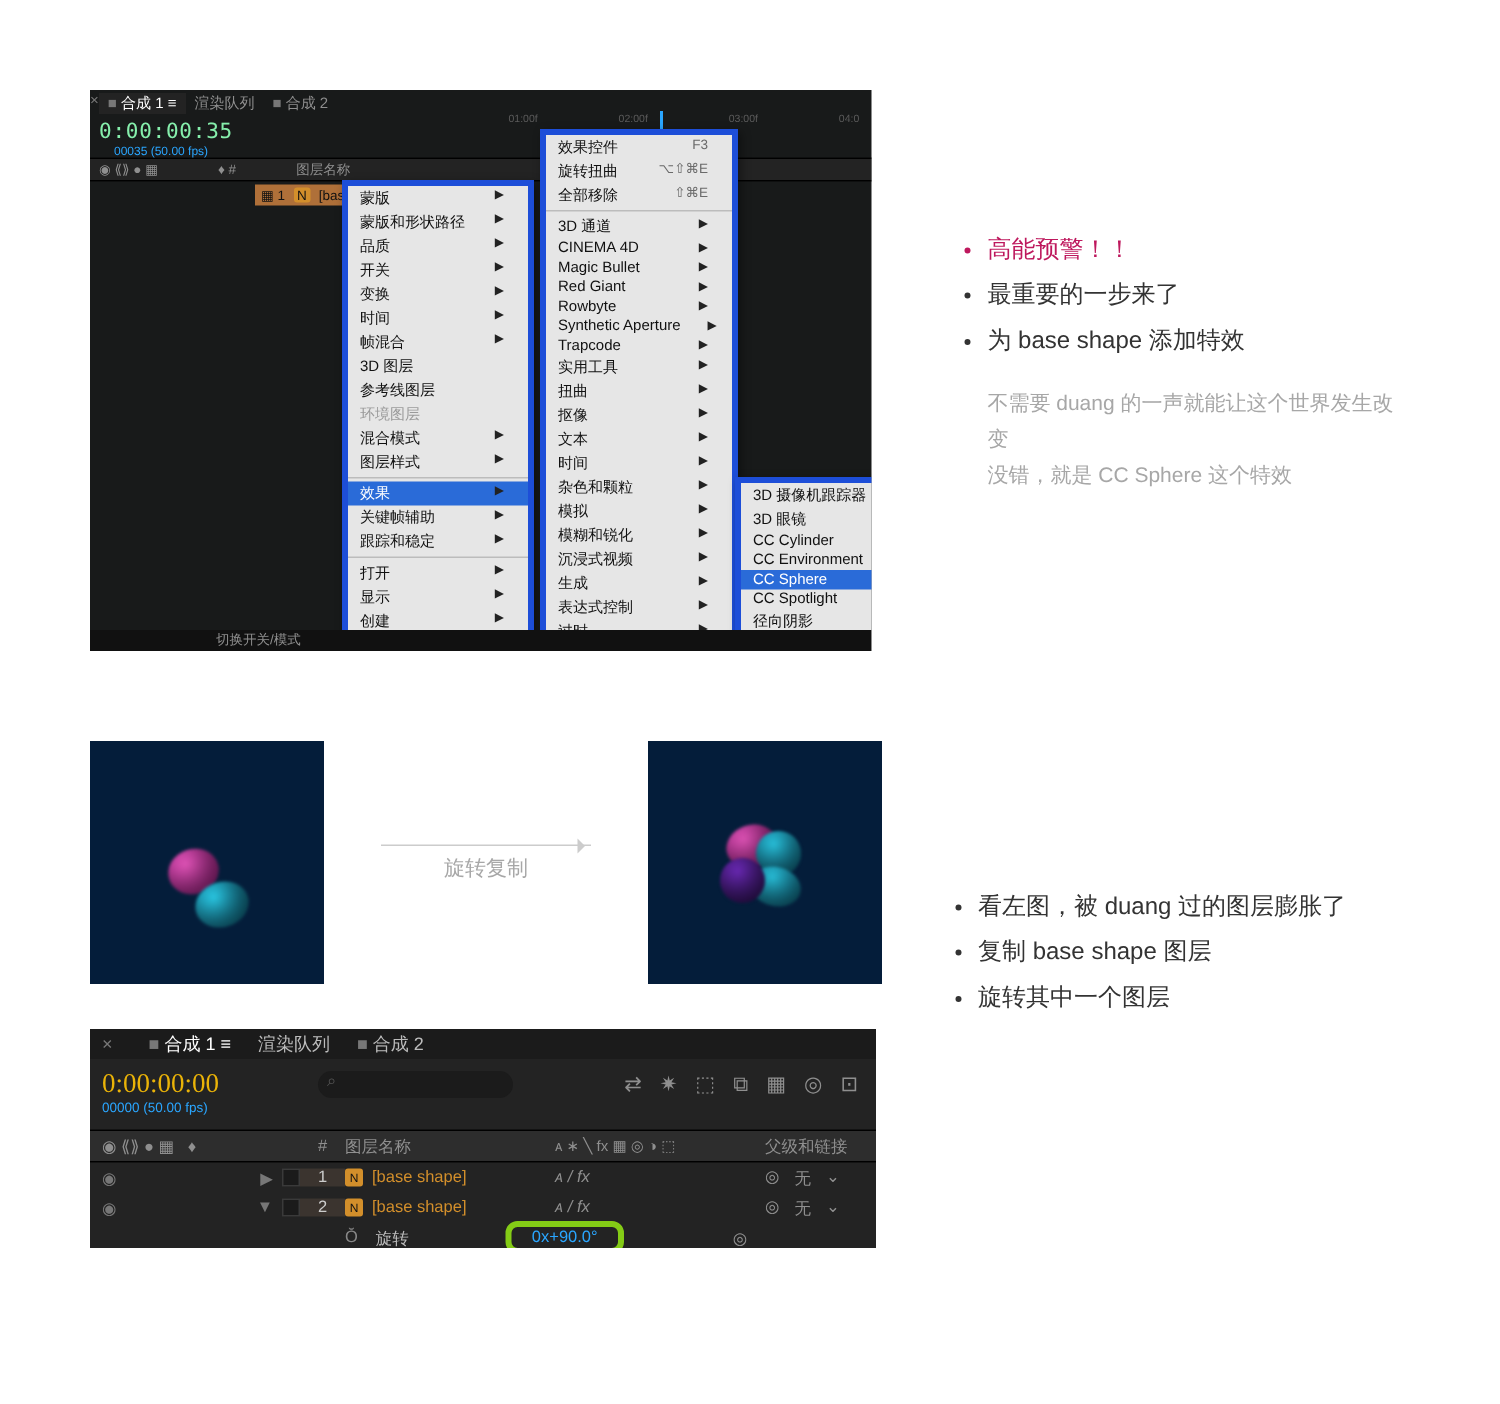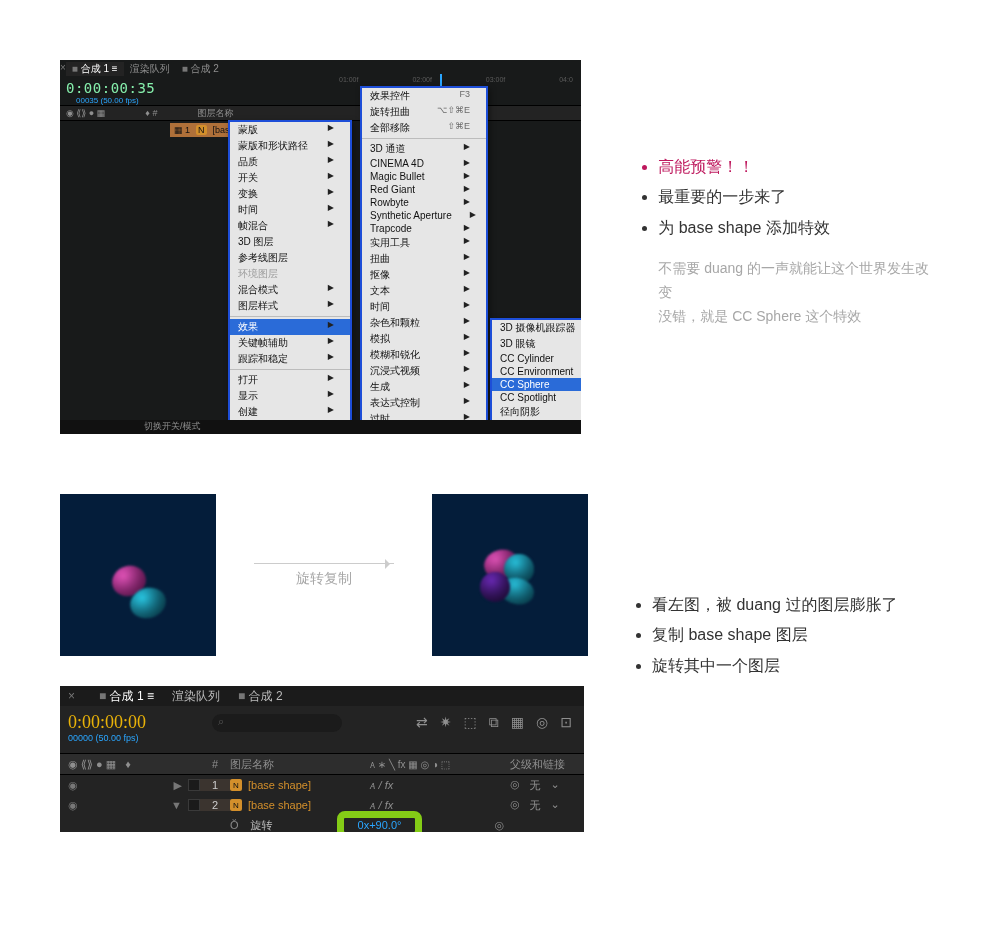--- a/index.html
+++ b/index.html
@@ -37,21 +37,21 @@
     display:flex;align-items:center;height:14px;padding-left:4px;font-size:9px;
     background:#af7039;color:#111;margin:2px 4px 0 110px;width:154px;gap:6px;
   }
   .ae1 .plh{
     position:absolute;left:380px;top:14px;width:2px;height:44px;background:#2aa6ff;
   }
   .ae1 .ruler{position:absolute;left:275px;top:16px;right:4px;height:12px;font-size:7px;color:#5b5b5b;display:flex;justify-content:space-between;padding:0 4px}
   
   .menu{
     position:absolute;background:#e6e6e6;color:#111;font-size:10px;
-    border:2px solid #1d4ed8;
+    border:4px solid #1d4ed8;
     box-shadow:2px 2px 6px rgba(0,0,0,.4);
   }
   .menu .mi{
     padding:1px 16px 1px 8px;white-space:nowrap;display:flex;justify-content:space-between;gap:18px;
   }
   .menu .mi.ar::after{content:"▶";font-size:8px;color:#222}
   .menu .mi.sel{background:#2a6bd8;color:#fff}
   .menu .mi.dis{color:#9a9a9a}
   .menu hr{border:none;border-top:1px solid #bcbcbc;margin:2px 0}
   .menu .sc{color:#6a6a6a;font-size:9px}
@@ -108,21 +108,21 @@
   }
   .ae2 .lyr>div:nth-child(1){width:132px;padding-left:8px;color:#777;display:flex;gap:6px}
   .ae2 .lyr>div:nth-child(2){width:30px;text-align:center;background:#3b342f;color:#ccc}
   .ae2 .lyr>div:nth-child(3){width:140px;display:flex;gap:6px;color:#d38f2b}
   .ae2 .lyr>div:nth-child(4){width:140px;font-size:11px;font-style:italic;color:#8f8f8f}
   .ae2 .lyr>div:nth-child(5){flex:1;display:flex;gap:10px;color:#8f8f8f}
   .ae2 .lyr .nbox{width:12px;height:12px;background:#d38f2b;color:#111;font-size:8px;display:flex;align-items:center;justify-content:center;border-radius:2px}
   .ae2 .rot{
     display:flex;height:20px;align-items:center;font-size:11px;color:#bcbcbc;padding-left:170px;gap:12px;
   }
-  .ae2 .rot .val{color:#2aa6ff;border:7px solid #84cc16;border-radius:8px;padding:1px 14px;font-size:11px}
+  .ae2 .rot .val{color:#2aa6ff;border:4px solid #84cc16;border-radius:8px;padding:1px 14px;font-size:11px}
   .cbox{display:inline-block;width:10px;height:10px;border:1px solid #3a3a3a;background:#1b1b1b;vertical-align:middle}
 </style>
 </head>
 <body>
 
 <div class="row">
   <div class="ae1">
     <div class="tabs">
       <span style="color:#777">×</span>
       <span class="tab act"><span style="color:#777">■ </span><span>合成 1</span> ≡</span>

